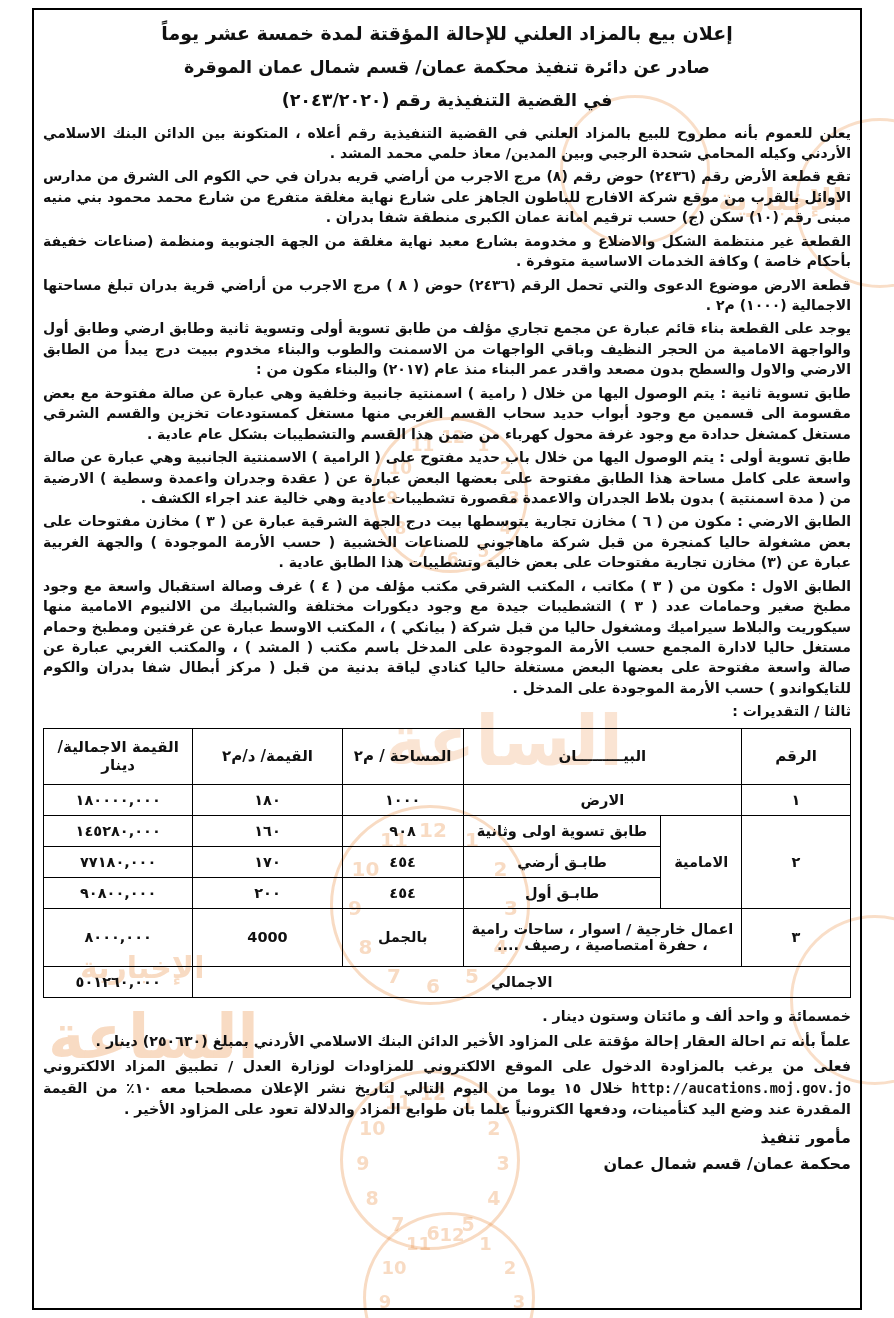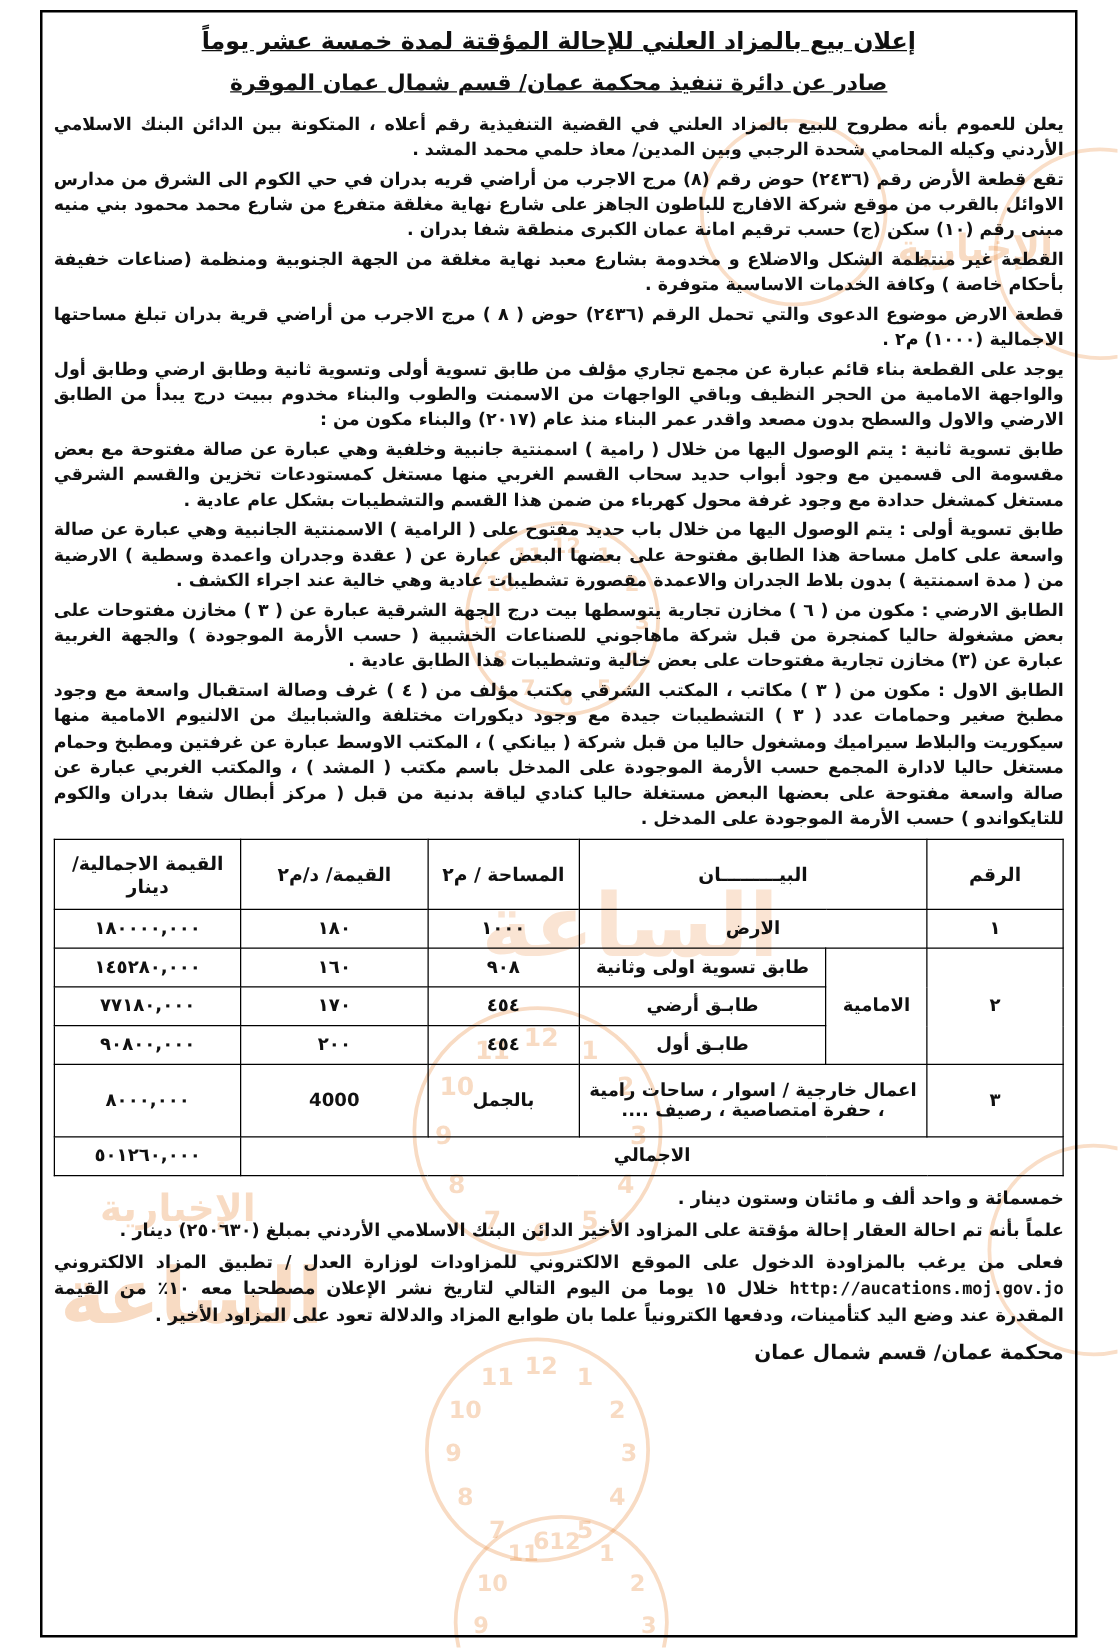--- a/index.html
+++ b/index.html
@@ -22,21 +22,21 @@
   .wm-ring { border:3px solid var(--wm-color,#e9893b); border-radius:50%; opacity:.28; }
   
   .frame {
     position:absolute; top:8px; bottom:8px; left:32px; right:32px;
     border:2px solid #000;
     padding:12px 9px 8px 9px;
     z-index:1;
     overflow:hidden;
   }
   header { text-align:center; }
-  .hdr { font-size:17.5px; line-height:1.25; margin-bottom:11px;text-decoration:underline; }
+  .hdr { font-size:17.5px; line-height:1.25; margin-bottom:11px; }
   .hdr1 { font-size:19px; }
   .doc-body p {
     font-size:14px;
     line-height:1.46;
     text-align:justify;
     margin-bottom:3px;
   }
   
   table.est-table {
     width:100%; border-collapse:collapse;
@@ -124,20 +124,21 @@
   <span class="wm wm-text" style="left:80px; top:950px; font-size:30px;">الإخبارية</span>
   <span class="wm wm-text" style="left:48px; top:1000px; font-size:62px;">الساعة</span>
   <span class="wm wm-text" style="left:385px; top:700px; font-size:70px; opacity:.22;">الساعة</span>
 </div>
 
 <div class="frame">
 
   <header>
     <div class="hdr hdr1">إعلان بيع بالمزاد العلني للإحالة المؤقتة لمدة خمسة عشر يوماً</div>
     <div class="hdr">صادر عن دائرة تنفيذ محكمة عمان/ قسم شمال عمان الموقرة</div>
+    <div class="hdr">في القضية التنفيذية رقم (٢٠٤٣/٢٠٢٠)</div>
   </header>
 
   <section class="doc-body">
 
       <p>يعلن للعموم بأنه مطروح للبيع بالمزاد العلني في القضية التنفيذية رقم أعلاه ، المتكونة بين الدائن البنك الاسلامي الأردني وكيله المحامي شحدة الرجبي وبين المدين/ معاذ حلمي محمد المشد .</p>
 
       <p>تقع قطعة الأرض رقم (٢٤٣٦) حوض رقم (٨) مرج الاجرب من أراضي قريه بدران في حي الكوم الى الشرق من مدارس الاوائل بالقرب من موقع شركة الافارج للباطون الجاهز على شارع نهاية مغلقة متفرع من شارع محمد محمود بني منيه مبنى رقم (١٠) سكن (ج) حسب ترقيم امانة عمان الكبرى منطقة شفا بدران .</p>
 
       <p>القطعة غير منتظمة الشكل والاضلاع و مخدومة بشارع معبد نهاية مغلقة من الجهة الجنوبية ومنظمة (صناعات خفيفة بأحكام خاصة ) وكافة الخدمات الاساسية متوفرة .</p>
 
@@ -147,20 +148,21 @@
       <p>يوجد على القطعة بناء قائم عبارة عن مجمع تجاري مؤلف من طابق تسوية أولى وتسوية ثانية وطابق ارضي وطابق أول والواجهة الامامية من الحجر النظيف وباقي الواجهات من الاسمنت والطوب والبناء مخدوم ببيت درج يبدأ من الطابق الارضي والاول والسطح بدون مصعد واقدر عمر البناء منذ عام (٢٠١٧) والبناء مكون من :</p>
 
       <p>طابق تسوية ثانية : يتم الوصول اليها من خلال ( رامية ) اسمنتية جانبية وخلفية وهي عبارة عن صالة مفتوحة مع بعض مقسومة الى قسمين مع وجود أبواب حديد سحاب القسم الغربي منها مستغل كمستودعات تخزين والقسم الشرقي مستغل كمشغل حدادة مع وجود غرفة محول كهرباء من ضمن هذا القسم والتشطيبات بشكل عام عادية .</p>
 
       <p>طابق تسوية أولى : يتم الوصول اليها من خلال باب حديد مفتوح على ( الرامية ) الاسمنتية الجانبية وهي عبارة عن صالة واسعة على كامل مساحة هذا الطابق مفتوحة على بعضها البعض عبارة عن ( عقدة وجدران واعمدة وسطية ) الارضية من ( مدة اسمنتية ) بدون بلاط الجدران والاعمدة مقصورة تشطيبات عادية وهي خالية عند اجراء الكشف .</p>
 
       <p>الطابق الارضي : مكون من ( ٦ ) مخازن تجارية يتوسطها بيت درج الجهة الشرقية عبارة عن ( ٣ ) مخازن مفتوحات على بعض مشغولة حاليا كمنجرة من قبل شركة ماهاجوني للصناعات الخشبية ( حسب الأرمة الموجودة ) والجهة الغربية عبارة عن (٣) مخازن تجارية مفتوحات على بعض خالية وتشطيبات هذا الطابق عادية .</p>
 
       <p>الطابق الاول : مكون من ( ٣ ) مكاتب ، المكتب الشرقي مكتب مؤلف من ( ٤ ) غرف وصالة استقبال واسعة مع وجود مطبخ صغير وحمامات عدد ( ٣ ) التشطيبات جيدة مع وجود ديكورات مختلفة والشبابيك من الالنيوم الامامية منها سيكوريت والبلاط سيراميك ومشغول حاليا من قبل شركة ( بيانكي ) ، المكتب الاوسط عبارة عن غرفتين ومطبخ وحمام مستغل حاليا لادارة المجمع حسب الأرمة الموجودة على المدخل باسم مكتب ( المشد ) ، والمكتب الغربي عبارة عن صالة واسعة مفتوحة على بعضها البعض مستغلة حاليا كنادي لياقة بدنية من قبل ( مركز أبطال شفا بدران والكوم للتايكواندو ) حسب الأرمة الموجودة على المدخل .</p>
 
+      <p>ثالثا / التقديرات :</p>
     </section>
 
   <table class="est-table">
     <colgroup>
       <col style="width:13.5%">
         <col style="width:10%">
         <col style="width:24.5%">
         <col style="width:15%">
         <col style="width:18.5%">
         <col style="width:18.5%">
@@ -220,16 +222,17 @@
     <p class="amount-words">خمسمائة و واحد ألف و مائتان وستون دينار .</p>
     <p>علماً بأنه تم احالة العقار إحالة مؤقتة على المزاود الأخير الدائن البنك الاسلامي الأردني بمبلغ (٢٥٠٦٣٠) دينار .</p>
     <p>
       <span>فعلى من يرغب بالمزاودة الدخول على الموقع الالكتروني للمزاودات لوزارة العدل / تطبيق المزاد الالكتروني</span>
       <a class="url" href="#">http://aucations.moj.gov.jo</a>
       <span>خلال ١٥ يوما من اليوم التالي لتاريخ نشر الإعلان مصطحبا معه ١٠٪ من القيمة المقدرة عند وضع اليد كتأمينات، ودفعها الكترونياً علما بان طوابع المزاد والدلالة تعود على المزاود الأخير .</span>
     </p>
   </section>
 
   <div class="signature">
+    <div>مأمور تنفيذ</div>
     <div>محكمة عمان/ قسم شمال عمان</div>
   </div>
 
 </div>
 
 </body></html>

